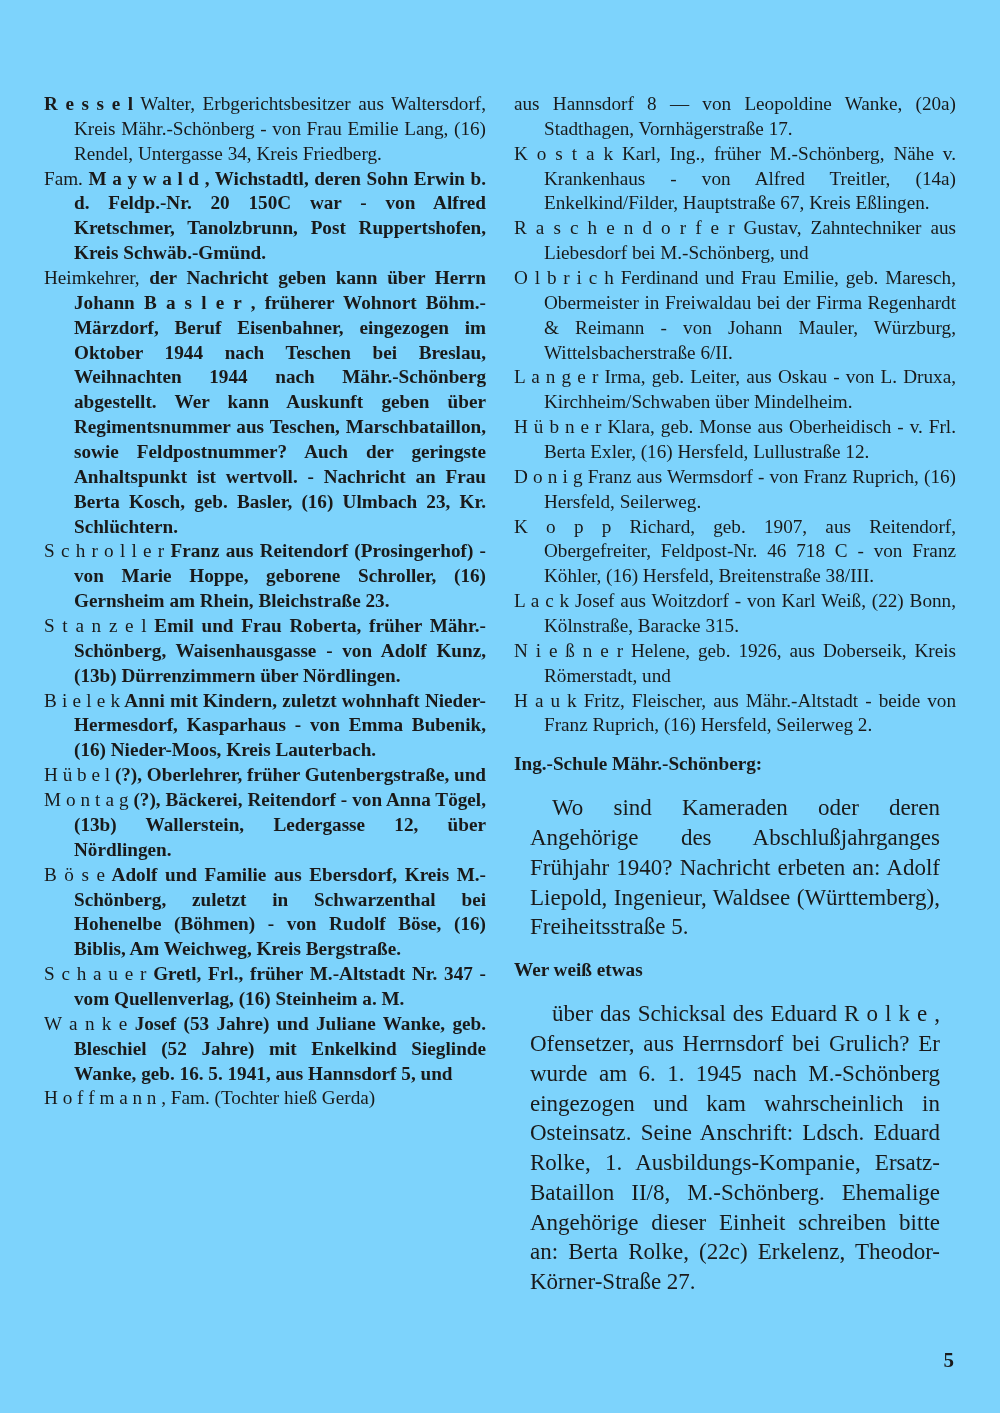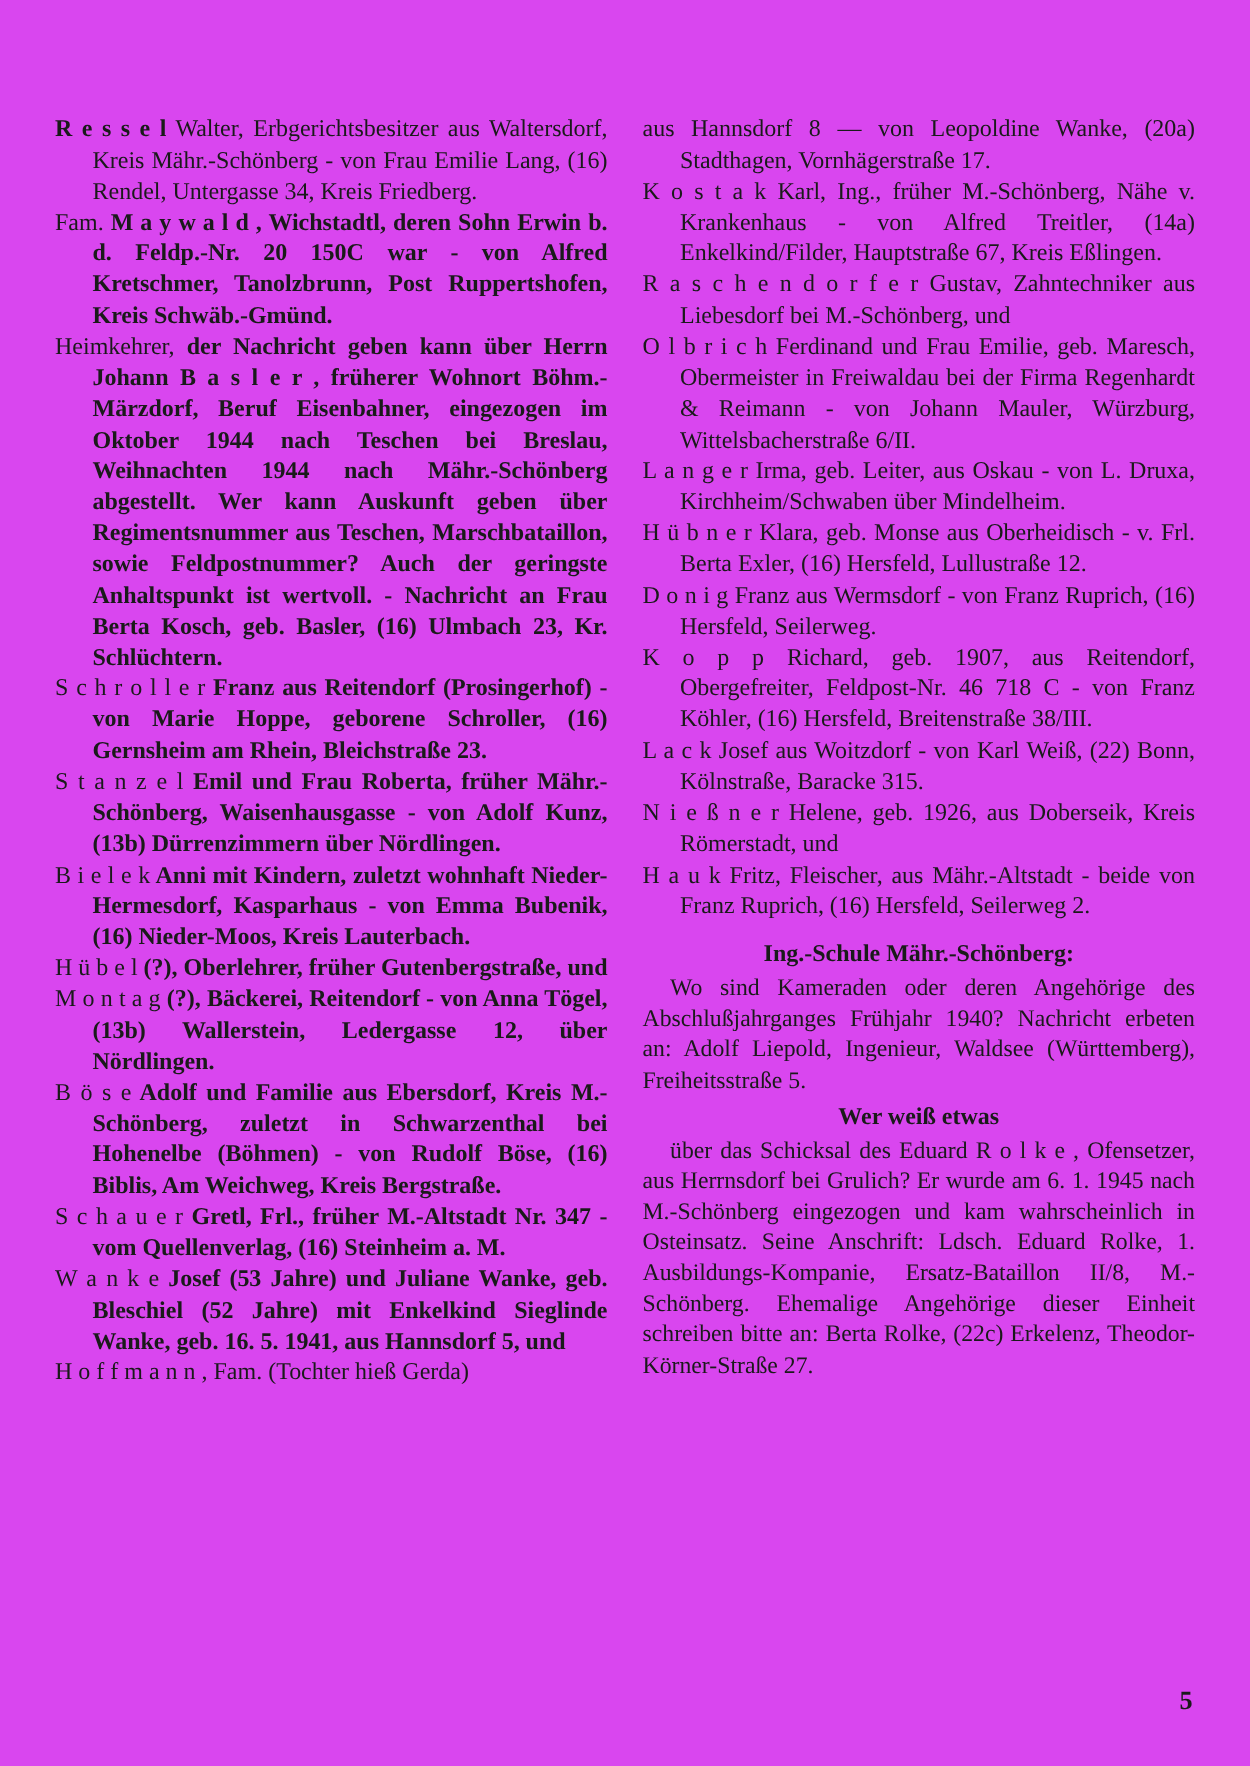--- a/index.html
+++ b/index.html
@@ -13,21 +13,21 @@
     font-family: "Liberation Serif", serif;
     color: #1a1a1a;
     position: relative;
     overflow: hidden;
   }
   .page {
     position: absolute;
     left: 0; top: 0;
     width: 1000px;
     height: 1413px;
-    background: #d946ef;
+    background: #7dd3fc;
   }
   .columns {
     position: absolute;
     left: 44px;
     top: 92px;
     width: 912px;
     display: flex;
     gap: 28px;
   }
   .col {
@@ -41,30 +41,29 @@
     margin: 0 0 0 0;
     padding-left: 30px;
     text-indent: -30px;
     hyphens: manual;
   }
   .entry + .entry { margin-top: 0px; }
   .b { font-weight: bold; }
   .heading {
     font-size: 19.2px;
     font-weight: bold;
-    text-align: center;
     margin: 14px 0 2px 0;
     line-height: 1.3;
   }
   .heading.small-gap { margin-top: 4px; }
   .para {
-    font-size: 19px;
+    font-size: 23px;
     line-height: 1.295;
     text-align: justify;
-    margin: 0;
+    margin: 16px;
     text-indent: 22px;
   }
   .pagenum {
     position: absolute;
     right: 46px;
     bottom: 40px;
     font-size: 21px;
     font-weight: bold;
   }
 </style>

